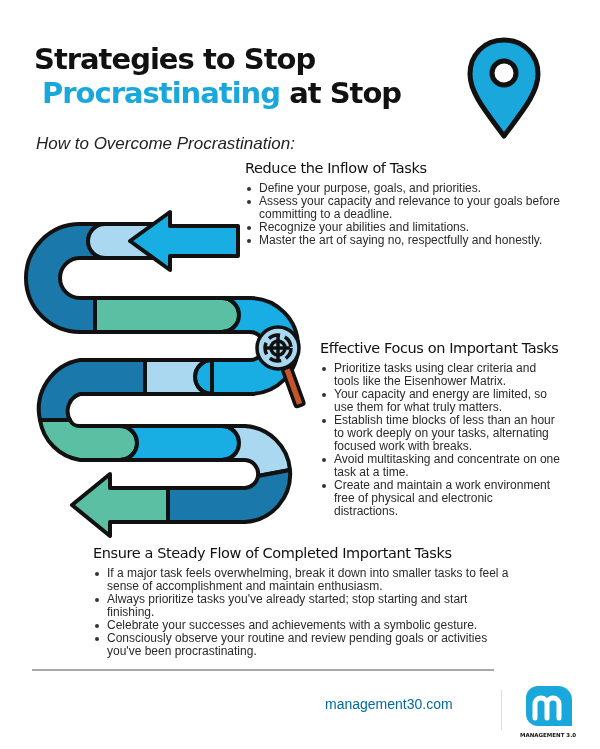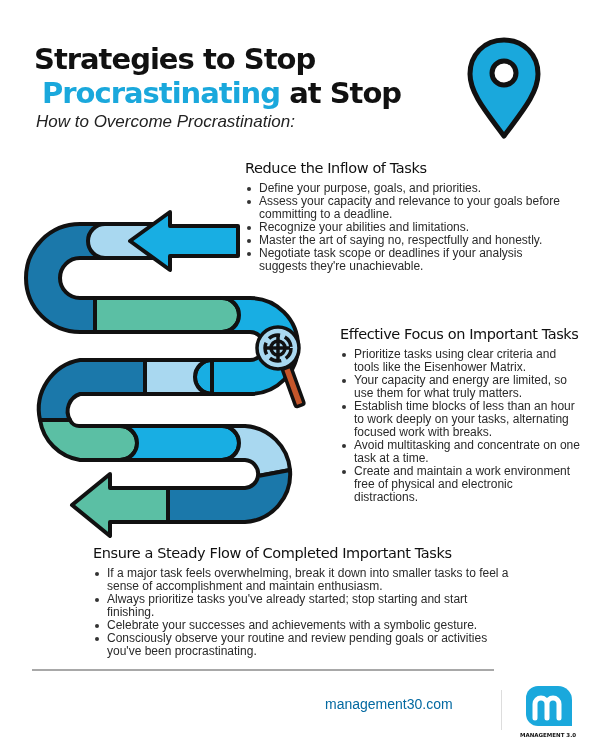--- a/index.html
+++ b/index.html
@@ -6,42 +6,42 @@
   html, body { width: 600px; height: 749px; background: #ffffff; overflow: hidden; }
   body { position: relative; font-family: "Liberation Sans", "DejaVu Sans", sans-serif; color: #1a1a1a; }
 
   .title {
     position: absolute; left: 34px; top: 42px;
     font-family: "DejaVu Sans", sans-serif; font-weight: bold;
     font-size: 29px; line-height: 34px; letter-spacing: -1px; color: #111;
   }
   .title .accent { color: #1aa8dc; margin-left: 8px; }
   .subtitle {
-    position: absolute; left: 36px; top: 112px;
+    position: absolute; left: 36px; top: 134px;
     font-style: italic; font-size: 17px; color: #222; text-align: right;
   }
 
   .pin { position: absolute; left: 466px; top: 36px; width: 76px; height: 104px; }
 
   .section h2 {
     font-family: "DejaVu Sans", sans-serif; font-weight: normal;
     font-size: 14.5px; letter-spacing: -0.4px; color: #111; margin-bottom: 6px;
   }
   .section ul { list-style: none; }
   .section li {
     position: relative; padding-left: 14px;
     font-size: 12px; line-height: 13px; color: #2a2a2a;
   }
   .section li::before {
     content: ""; position: absolute; left: 2px; top: 5px;
     width: 4px; height: 4px; border-radius: 50%; background: #333;
   }
 
   .sec1 { position: absolute; left: 245px; top: 160px; width: 320px; }
-  .sec2 { position: absolute; left: 320px; top: 326px; width: 240px; margin-left: 20px; }
+  .sec2 { position: absolute; left: 320px; top: 340px; width: 240px; }
   .sec3 { position: absolute; left: 93px; top: 545px; width: 420px; }
 
   .path-graphic { position: absolute; left: 0; top: 190px; width: 330px; height: 350px; }
 
   .divider {
     position: absolute; left: 32px; top: 669px; width: 462px; height: 2px; background: #a8a8a8;
   }
   .site {
     position: absolute; left: 325px; top: 696px;
     font-size: 14px; color: #0369a1;
@@ -107,21 +107,20 @@
   </g>
 </svg>
 
 <div class="section sec1">
   <h2>Reduce the Inflow of Tasks</h2>
   <ul>
     <li>Define your purpose, goals, and priorities.</li>
     <li>Assess your capacity and relevance to your goals before committing to a deadline.</li>
     <li>Recognize your abilities and limitations.</li>
     <li>Master the art of saying no, respectfully and honestly.</li>
-    <li>Negotiate task scope or deadlines if your analysis suggests they're unachievable.</li>
   </ul>
 </div>
 
 <div class="section sec2">
   <h2>Effective Focus on Important Tasks</h2>
   <ul>
     <li>Prioritize tasks using clear criteria and tools like the Eisenhower Matrix.</li>
     <li>Your capacity and energy are limited, so use them for what truly matters.</li>
     <li>Establish time blocks of less than an hour to work deeply on your tasks, alternating focused work with breaks.</li>
     <li>Avoid multitasking and concentrate on one task at a time.</li>

